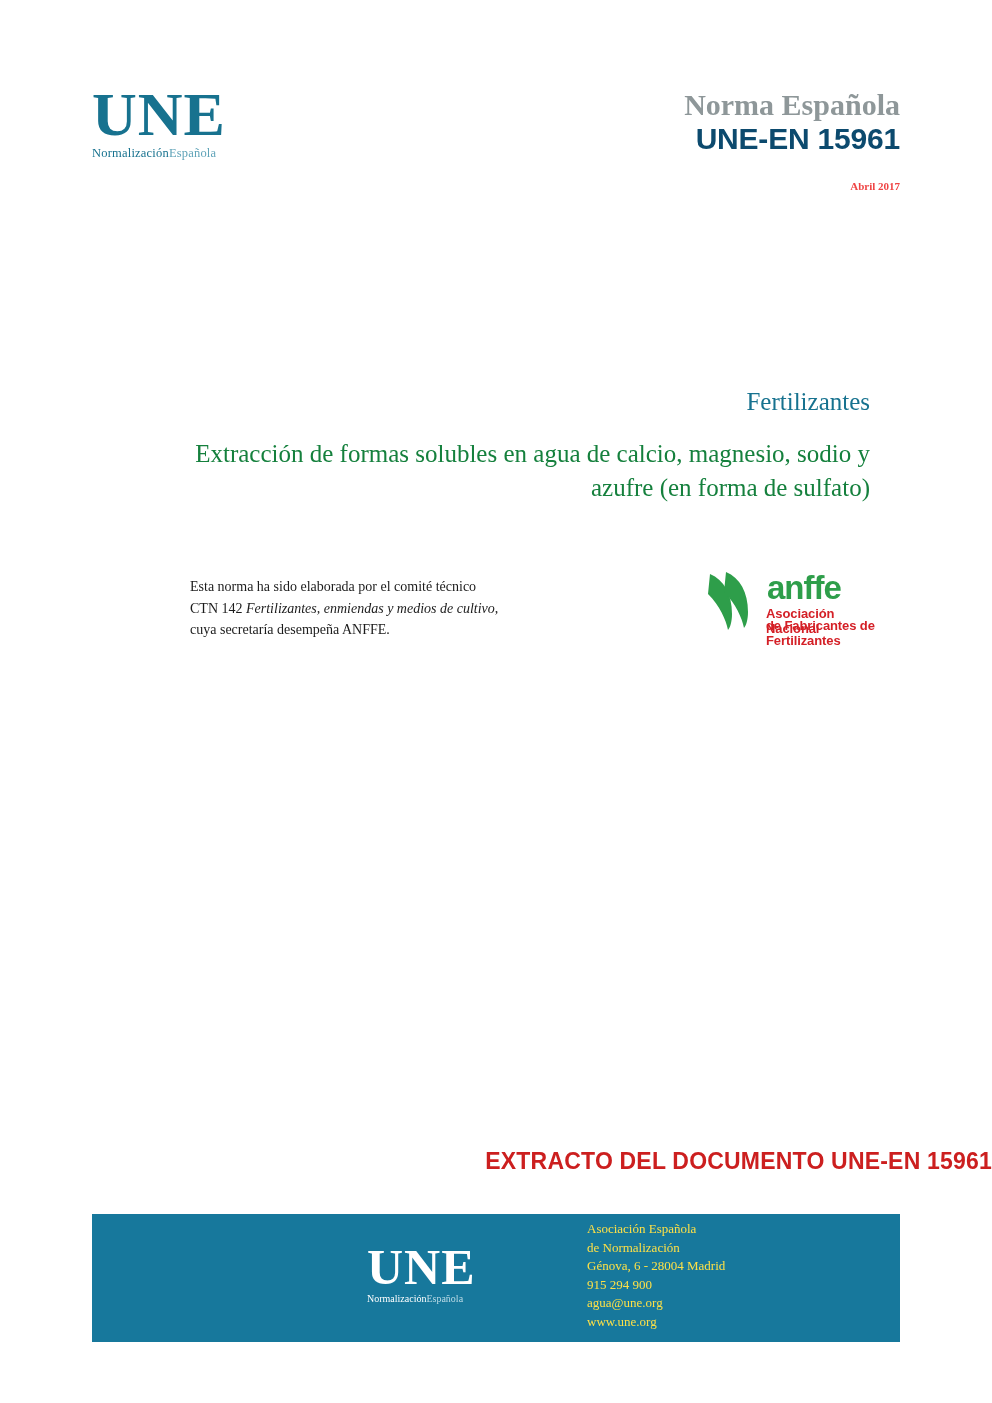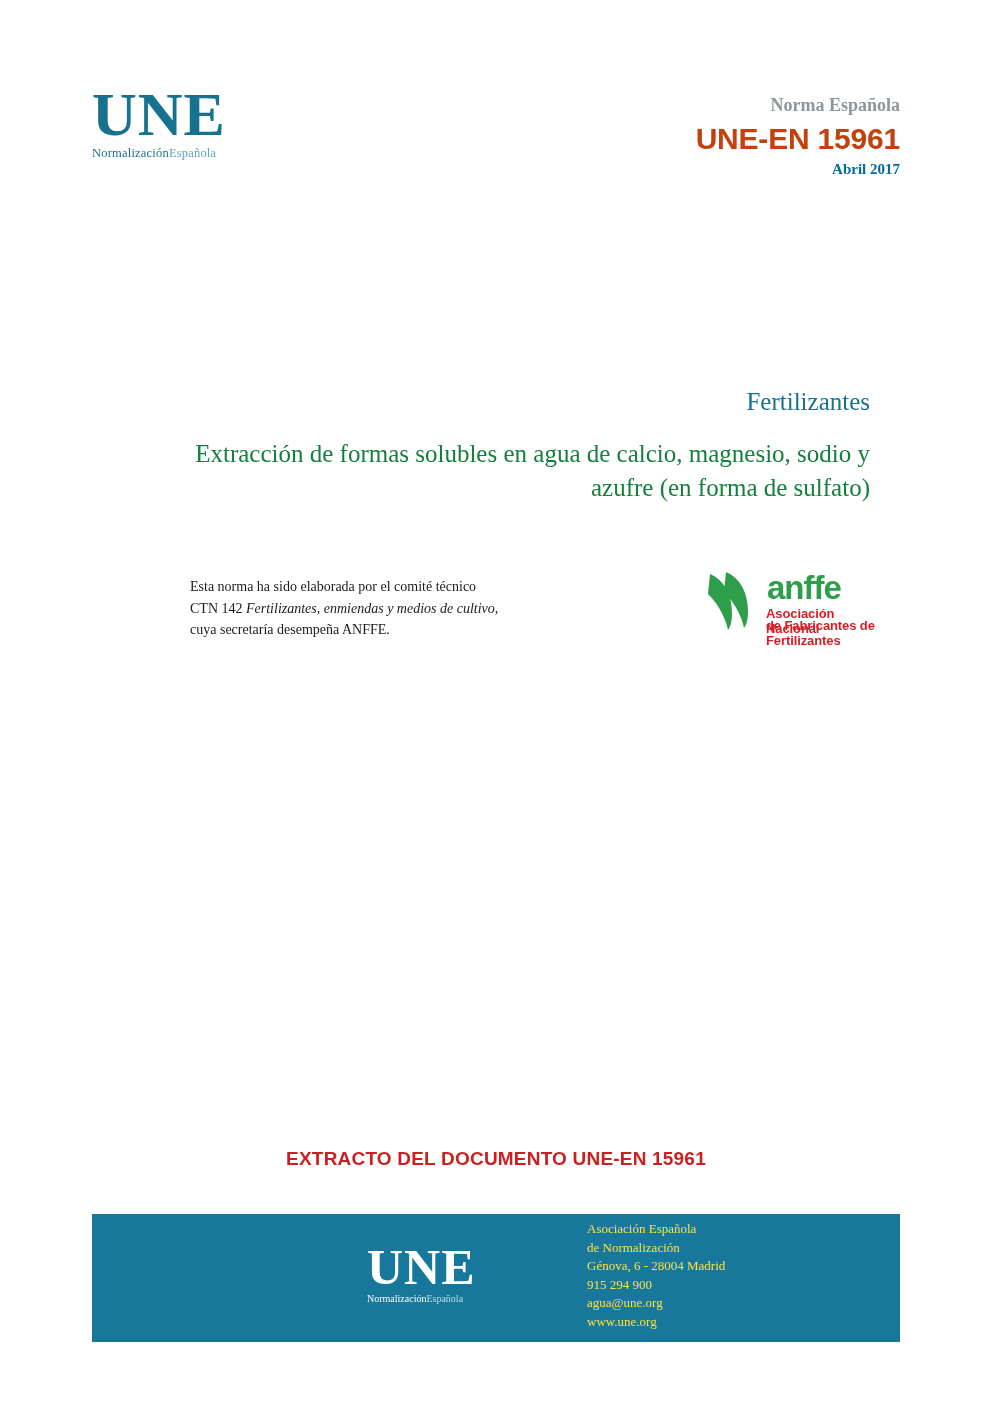--- a/index.html
+++ b/index.html
@@ -60,38 +60,38 @@
 
   .header-right {
     position: absolute;
     right: 92px;
     top: 12px;
     text-align: right;
   }
   .header-right .norma {
     font-family: "Liberation Serif", serif;
     font-weight: bold;
-    font-size: 18px;
+    font-size: 30px;
     color: #8e9799;
     line-height: 30px;
   }
   .header-right .ref {
     font-family: "Liberation Sans", sans-serif;
     font-weight: bold;
     font-size: 30px;
-    color: #c2410c;
+    color: #0c4a6e;
     line-height: 38px;
     letter-spacing: -0.2px;
   }
   .header-right .fecha {
     font-family: "Liberation Serif", serif;
     font-weight: bold;
-    font-size: 15px;
-    color: #0369a1;
-    margin-top: 3px;
+    font-size: 11px;
+    color: #ef4444;
+    margin-top: 22px;
   }
 
   
   .title-block {
     position: absolute;
     left: 190px;
     top: 385px;
     width: 680px;
     text-align: right;
   }
@@ -160,24 +160,24 @@
   }
   .anffe .l1 { top: 36px; }
   .anffe .l2 { top: 48px; }
 
   
   .extract {
     position: absolute;
     left: 0;
     top: 1148px;
     width: 992px;
-    text-align: center;
-    font-family: "Liberation Sans", sans-serif;
-    font-weight: bold;
-    font-size: 19px;
+    text-align: right;
+    font-family: "Liberation Sans", sans-serif;
+    font-weight: bold;
+    font-size: 23px;
     letter-spacing: 0.2px;
     color: #cc1f1f;
   }
 
   
   .footer {
     position: absolute;
     left: 92px;
     top: 1214px;
     width: 808px;

